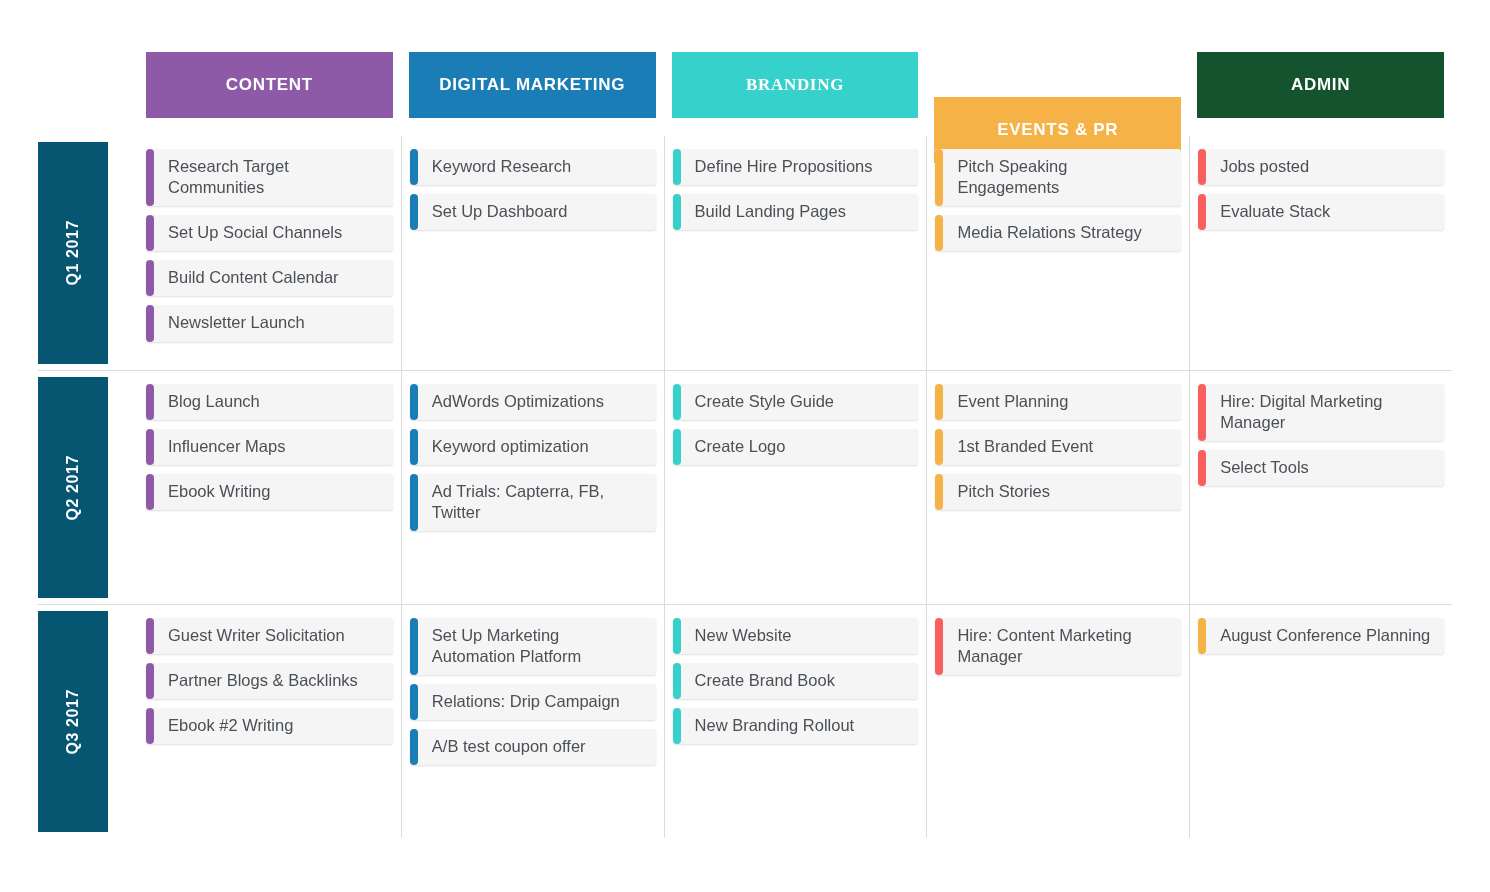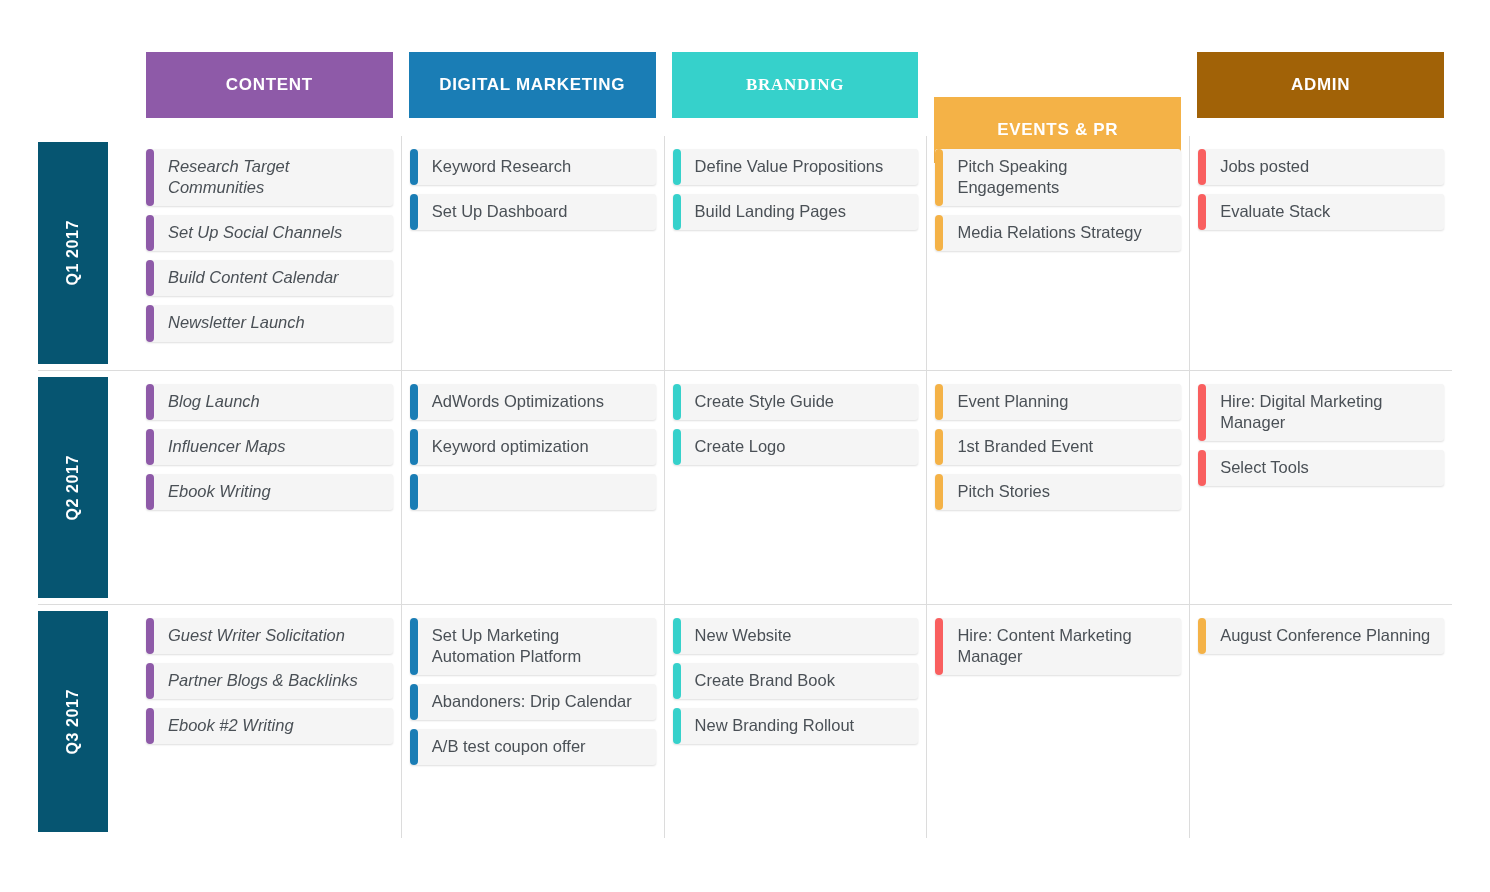--- a/index.html
+++ b/index.html
@@ -89,21 +89,21 @@
 
   
   .task-col {
     padding: 13px 8px 8px 8px;
     border-left: 1px solid #dcdcdc;
     display: flex;
     flex-direction: column;
     gap: 9px;
     align-content: flex-start;
   }
-  .task-col.first-col { border-left: none; font-style: italic; }
+  .task-col.first-col { border-left: none; }
 
   
   .card {
     position: relative;
     background: #f5f5f5;
     border-radius: 3px;
     box-shadow: 0 1px 2px rgba(0,0,0,0.13);
     padding: 7px 10px 8px 22px;
     min-height: 36px;
     display: flex;
@@ -127,21 +127,21 @@
 <body>
 
 <div id="roadmap">
 
   <div class="header-row">
     <div class="corner-blank"></div>
     <div class="col-header" style="background: rgb(142, 90, 168);">CONTENT</div>
     <div class="col-header" style="background: rgb(26, 125, 181);">DIGITAL MARKETING</div>
     <div class="col-header" style="background: rgb(54, 209, 203); font-family: Liberation Serif, serif;">BRANDING</div>
     <div class="col-header" style="background: rgb(244, 178, 71); margin-top: 45px;">EVENTS &amp; PR</div>
-    <div class="col-header" style="background: #a16207; text-align: right;">ADMIN</div>
+    <div class="col-header" style="background: #14532d; text-align: right;">ADMIN</div>
   </div>
 
   <div class="body-area" id="body-area">
       <div class="q-row">
         <div class="q-label-cell">
           <div class="q-label" style="background: rgb(6, 85, 113);">
             <span>Q1 2017</span>
           </div>
         </div>
         <div class="task-col first-col">
@@ -168,21 +168,21 @@
             <div class="label">Keyword Research</div>
           </div>
           <div class="card">
             <div class="strip" style="background: rgb(26, 125, 181);"></div>
             <div class="label">Set Up Dashboard</div>
           </div>
         </div>
         <div class="task-col">
           <div class="card">
             <div class="strip" style="background: rgb(54, 209, 203);"></div>
-            <div class="label">Define Value Propositions</div>
+            <div class="label">Define Hire Propositions</div>
           </div>
           <div class="card">
             <div class="strip" style="background: rgb(54, 209, 203);"></div>
             <div class="label">Build Landing Pages</div>
           </div>
         </div>
         <div class="task-col">
           <div class="card">
             <div class="strip" style="background: rgb(244, 178, 71);"></div>
             <div class="label">Pitch Speaking Engagements</div>
@@ -227,20 +227,21 @@
           <div class="card">
             <div class="strip" style="background: rgb(26, 125, 181);"></div>
             <div class="label">AdWords Optimizations</div>
           </div>
           <div class="card">
             <div class="strip" style="background: rgb(26, 125, 181);"></div>
             <div class="label">Keyword optimization</div>
           </div>
           <div class="card">
             <div class="strip" style="background: rgb(26, 125, 181);"></div>
+            <div class="label">Ad Trials: Capterra, FB, Twitter</div>
           </div>
         </div>
         <div class="task-col">
           <div class="card">
             <div class="strip" style="background: rgb(54, 209, 203);"></div>
             <div class="label">Create Style Guide</div>
           </div>
           <div class="card">
             <div class="strip" style="background: rgb(54, 209, 203);"></div>
             <div class="label">Create Logo</div>
@@ -291,21 +292,21 @@
             <div class="label">Ebook #2 Writing</div>
           </div>
         </div>
         <div class="task-col">
           <div class="card">
             <div class="strip" style="background: rgb(26, 125, 181);"></div>
             <div class="label">Set Up Marketing Automation Platform</div>
           </div>
           <div class="card">
             <div class="strip" style="background: rgb(26, 125, 181);"></div>
-            <div class="label">Abandoners: Drip Calendar</div>
+            <div class="label">Relations: Drip Campaign</div>
           </div>
           <div class="card">
             <div class="strip" style="background: rgb(26, 125, 181);"></div>
             <div class="label">A/B test coupon offer</div>
           </div>
         </div>
         <div class="task-col">
           <div class="card">
             <div class="strip" style="background: rgb(54, 209, 203);"></div>
             <div class="label">New Website</div>

